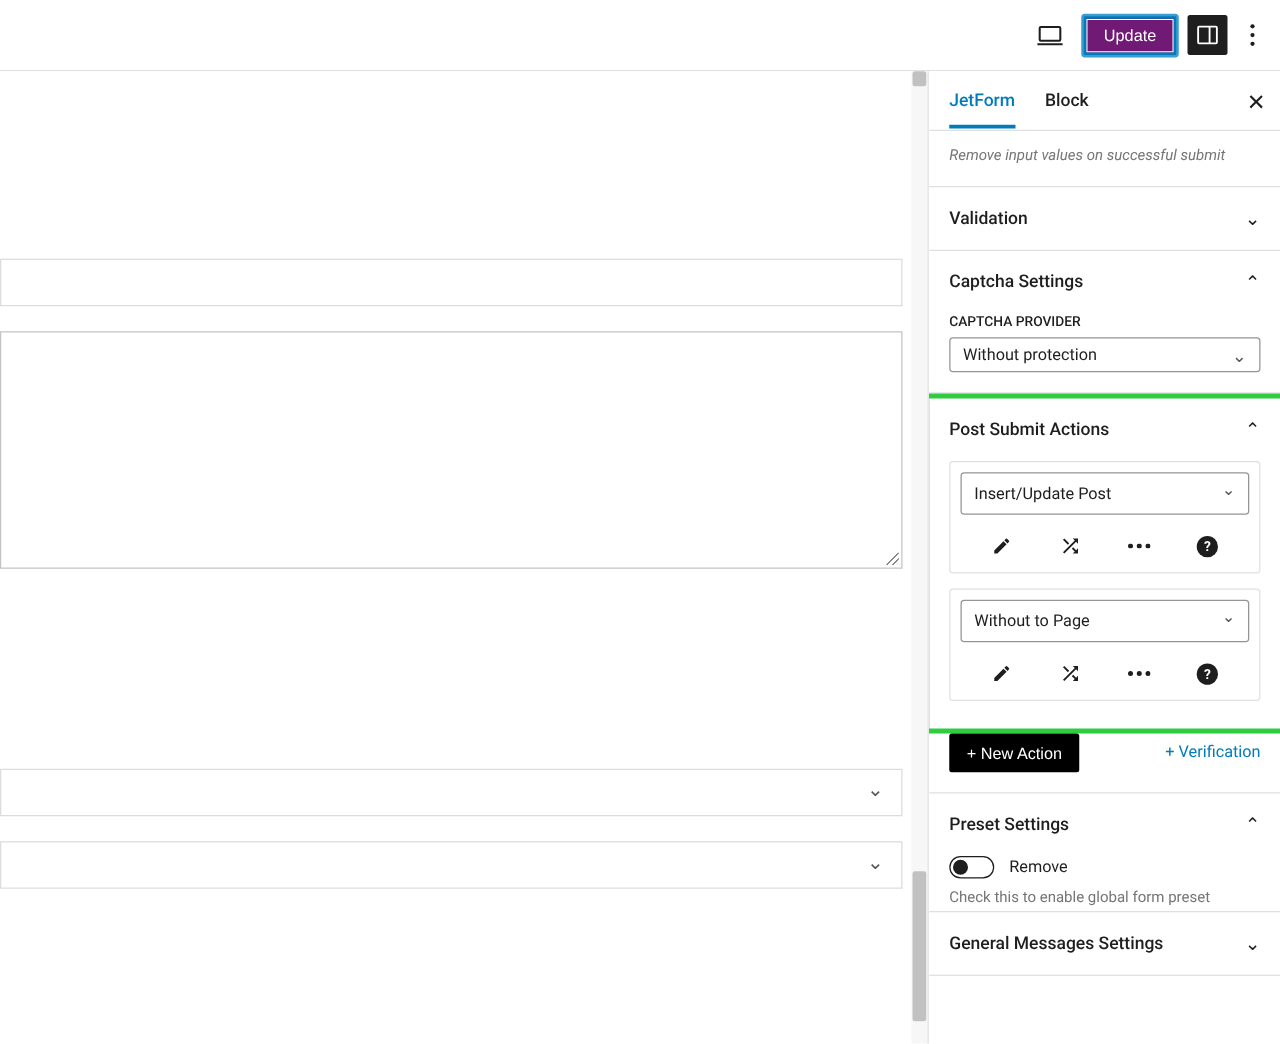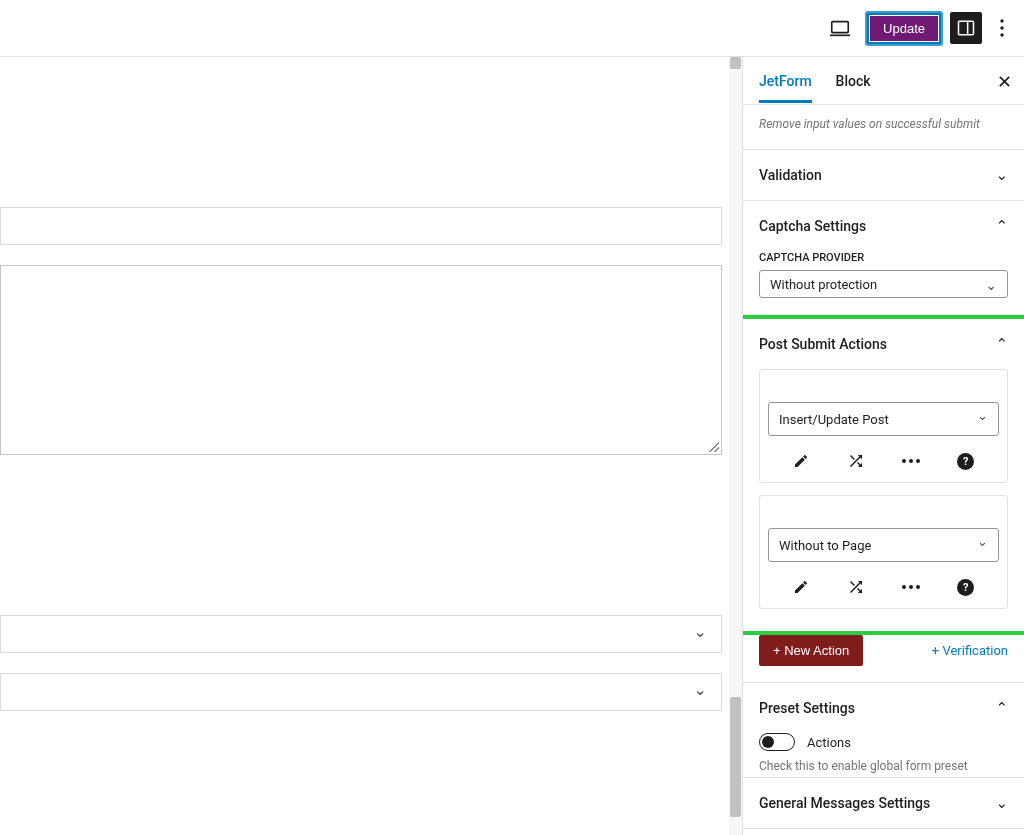--- a/index.html
+++ b/index.html
@@ -224,21 +224,20 @@
       width: 100%;
       height: 34px;
       border: 1px solid #949494;
       border-radius: 3px;
       padding: 0 28px 0 10px;
       font-size: 13px;
       display: flex;
       align-items: center;
       position: relative;
       cursor: pointer;
-      margin-top: 24px;
     }
     .action-select::after {
       content: "⌄";
       position: absolute;
       right: 10px;
       top: 5px;
       color: #555;
       font-size: 13px;
     }
     .action-icons {
@@ -268,21 +267,21 @@
       font-weight: bold;
     }
     .panel-actions {
       display: flex;
       justify-content: space-between;
       align-items: center;
       padding: 0 16px 16px 16px;
       border-bottom: 1px solid #e0e0e0;
     }
     .new-action-btn {
-      background: #7f1d1d;
+      background: #000000;
       color: #fff;
       border: none;
       padding: 8px 14px;
       font-size: 13px;
       border-radius: 2px;
       cursor: pointer;
     }
     .verification-link {
       color: #007cba;
       font-size: 13px;
@@ -459,21 +458,21 @@
     <button class="new-action-btn">+ New Action</button>
     <span class="verification-link">+ Verification</span>
   </div>
 
   <div class="panel-header no-border">
     <span>Preset Settings</span>
     <span class="chev">⌃</span>
   </div>
   <div class="toggle-row">
     <div class="toggle"></div>
-    <span class="toggle-label">Actions</span>
+    <span class="toggle-label">Remove</span>
   </div>
   <div class="help-text">Check this to enable global form preset</div>
 
   <div class="panel-header">
     <span>General Messages Settings</span>
     <span class="chev">⌄</span>
   </div>
 </div>
 
 </body></html>

